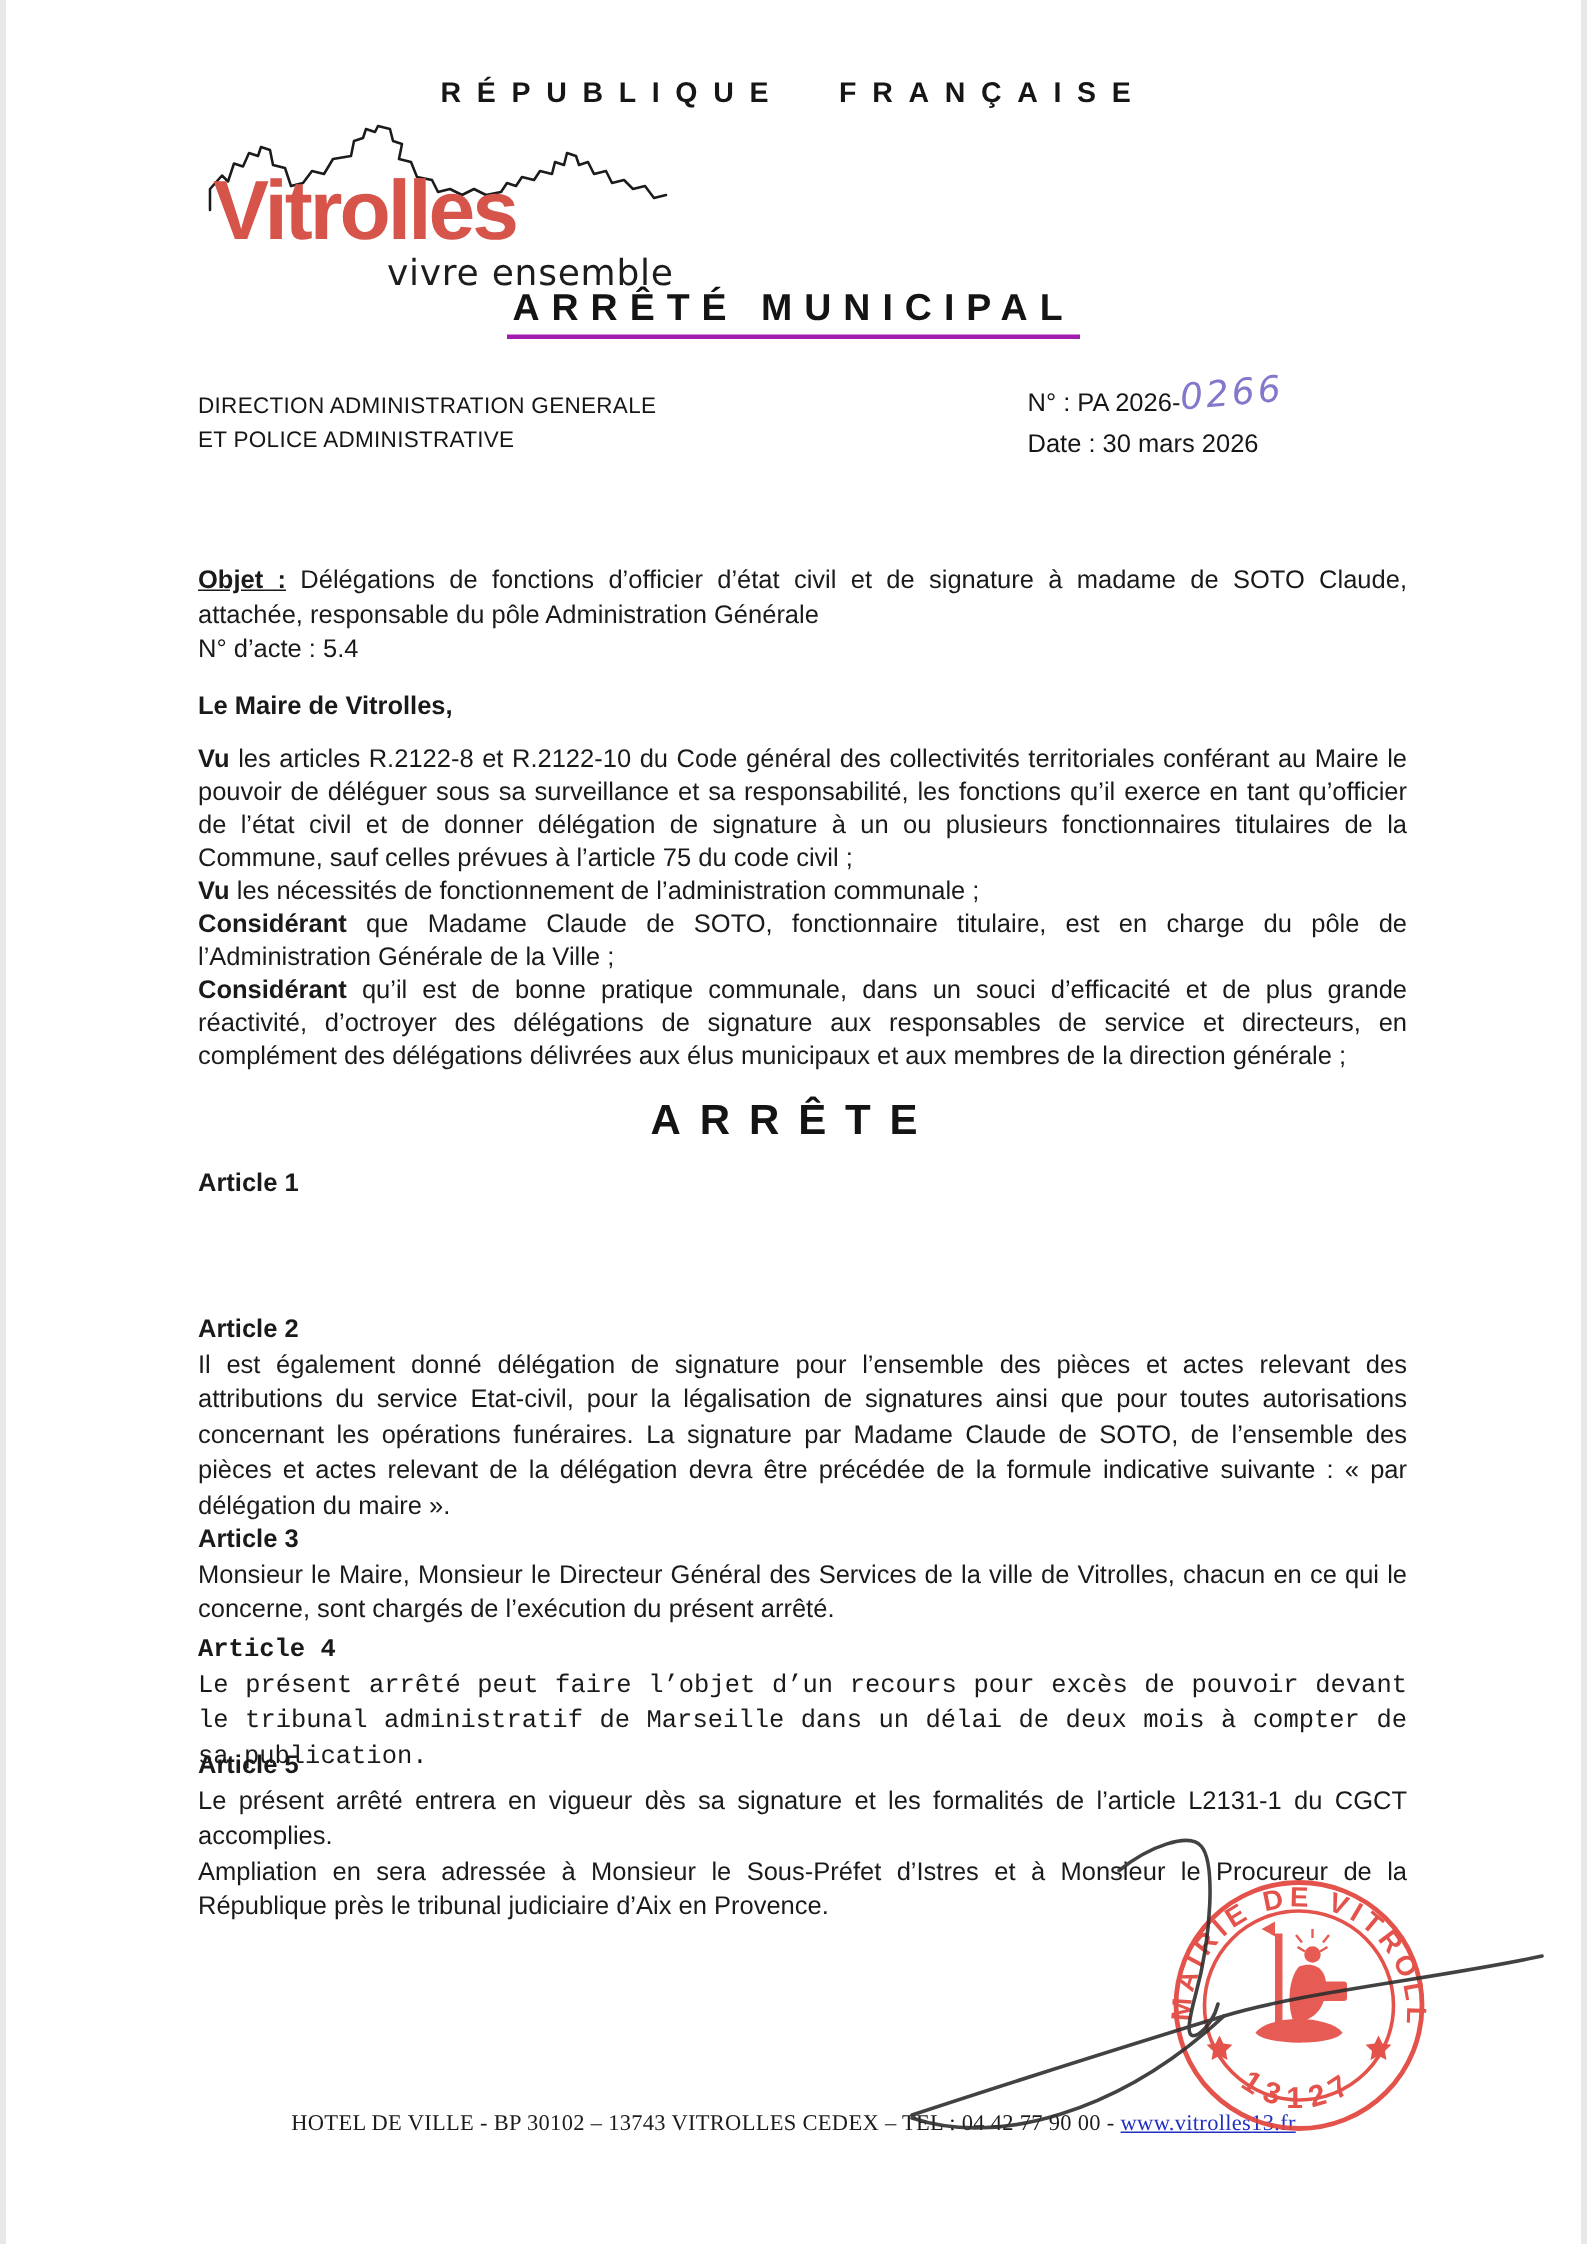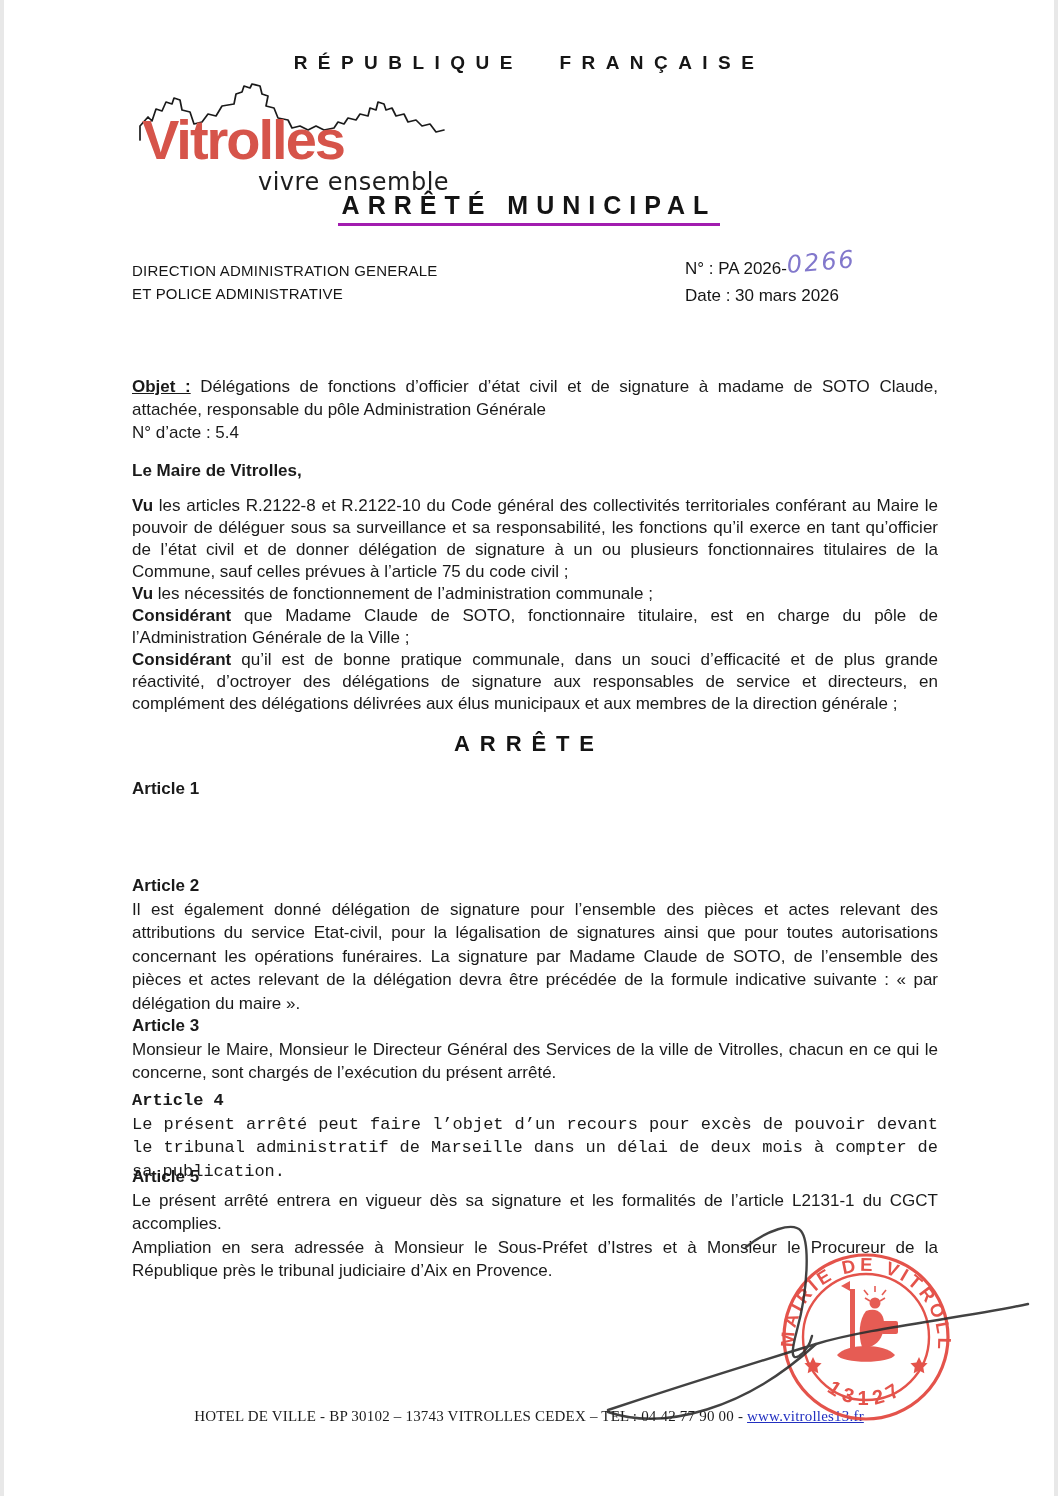--- a/index.html
+++ b/index.html
@@ -69,21 +69,21 @@
   }
   
   .block{position:absolute;left:128px;width:806px;font-size:17px;}
   .just p{margin:0;text-align:justify;}
   .u{text-decoration:underline;}
   .objet{top:343px;line-height:23px;margin-top:32px;}
   .maire{top:461px;font-weight:700;}
   .preamble{top:495px;line-height:22px;}
   .arrete-head{
     position:absolute;top:731px;left:0;width:100%;
-    text-align:center;font-size:22px;font-weight:700;
+    text-align:center;font-size:28px;font-weight:700;
     letter-spacing:0.45em;color:#141414;
   }
   .article{line-height:23.5px;}
   .article .a-title{font-weight:700;margin:0;text-align:left;}
   .a1{top:777px;} .a2{top:874px;} .a3{top:1014px;} .a4{top:1089px;font-family:Liberation Mono, monospace;} .a5{top:1165px;}
   
   .sign-block{position:absolute;left:634px;top:1299px;z-index:3;line-height:1.3;}
   .sign-name{font-size:19px;font-weight:700;}
   .sign-role{font-size:18px;}
   .seal{position:absolute;left:776px;top:1251px;z-index:4;}

